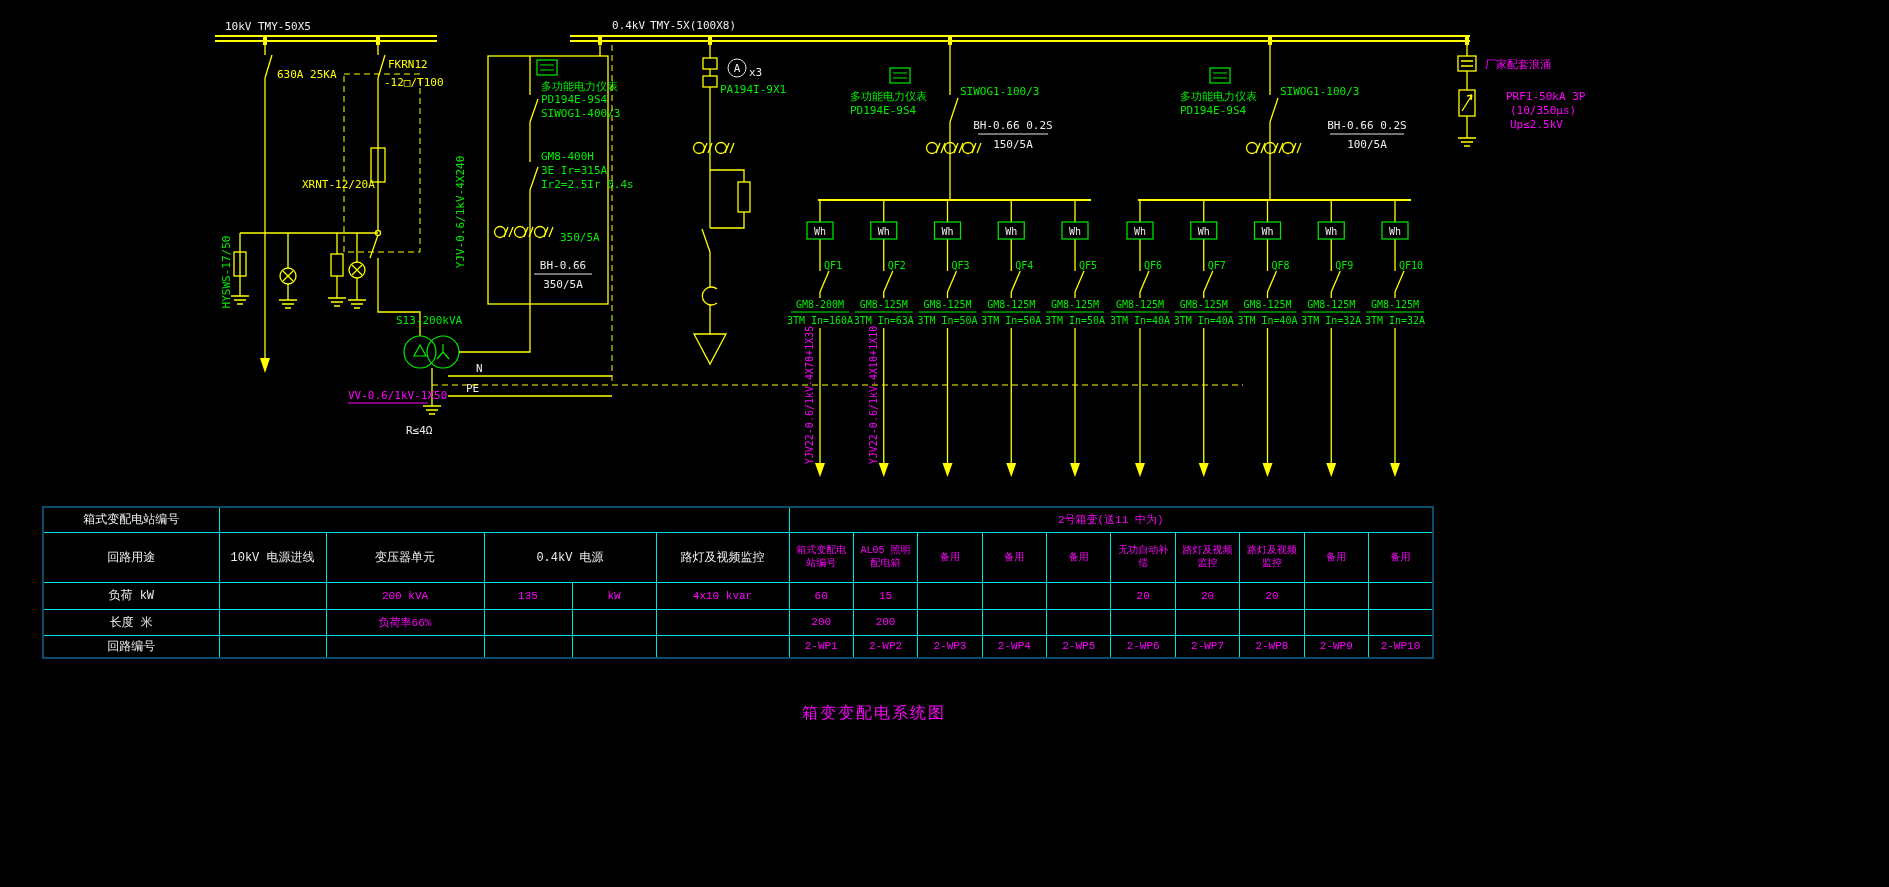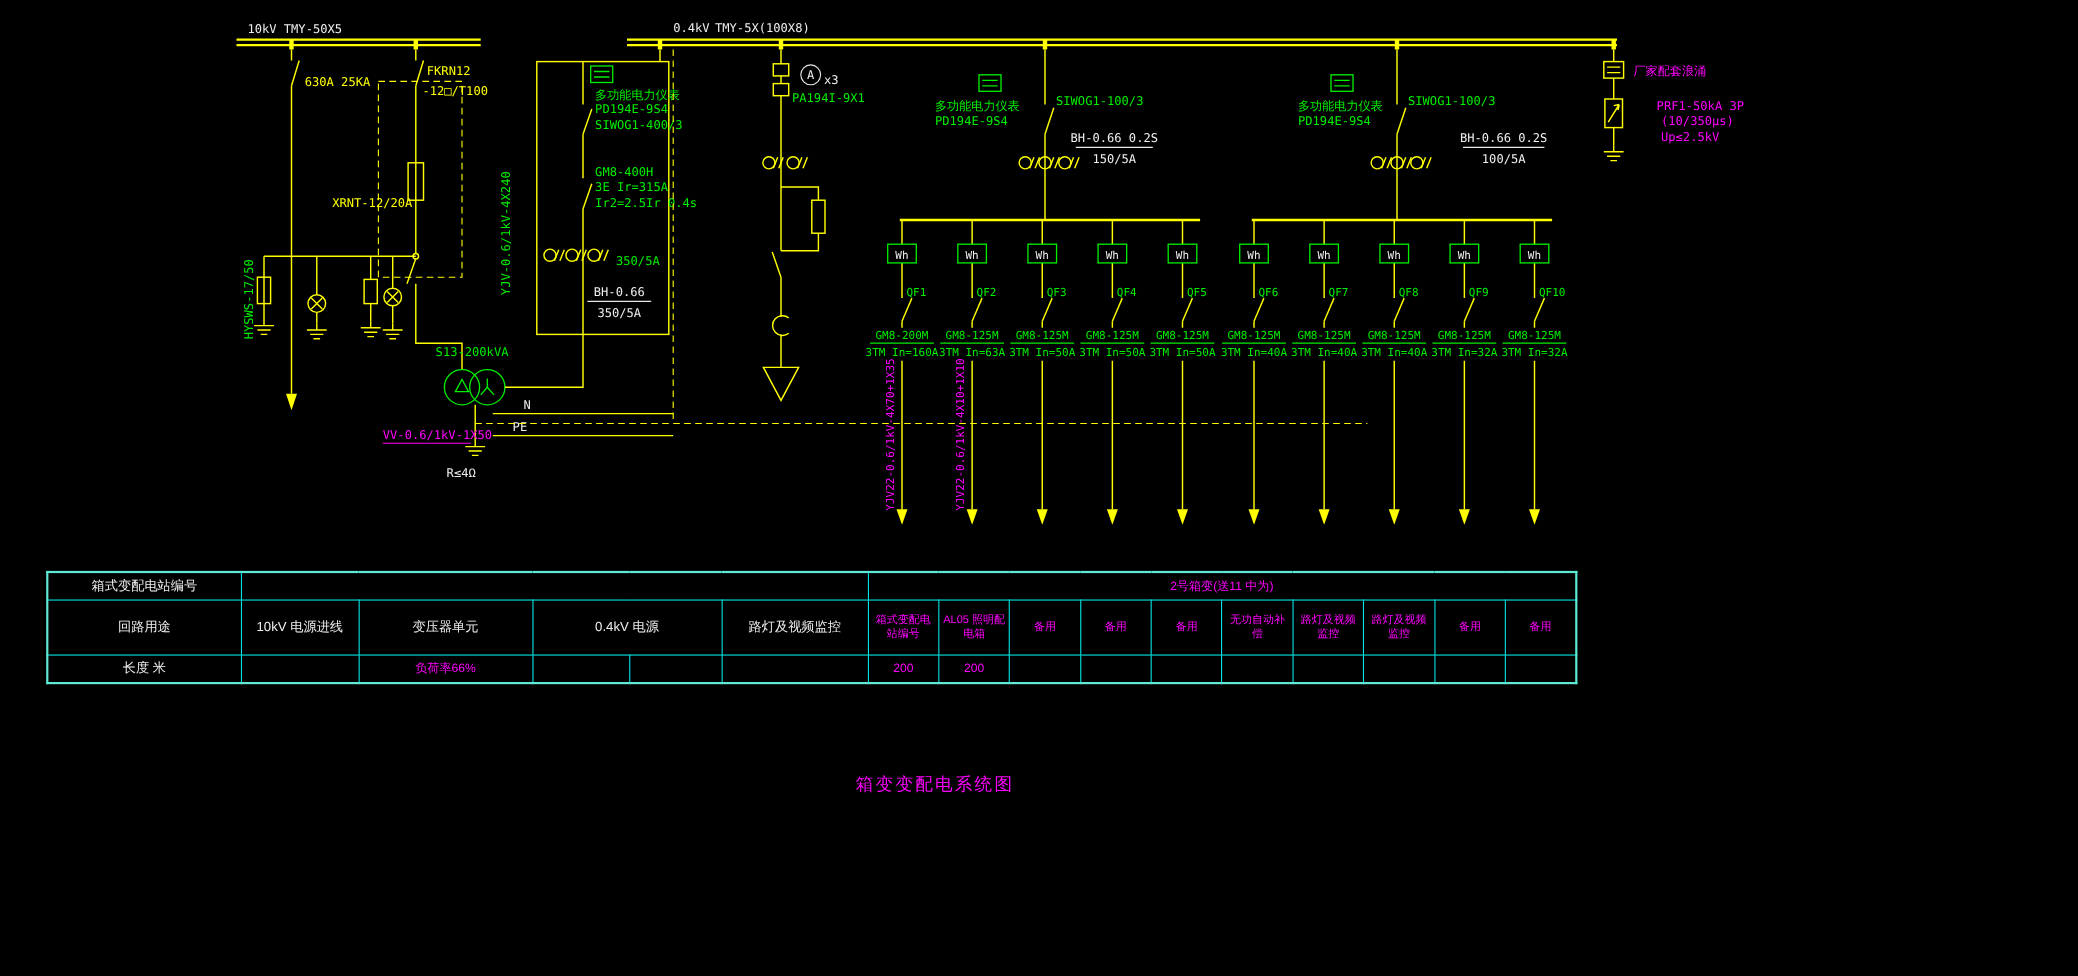--- a/index.html
+++ b/index.html
@@ -14,26 +14,26 @@
   .tm{fill:#ff00ff;}
   .tw{fill:#eeeeee;}
   .ly{stroke:#ffff00;fill:none;stroke-width:1.3;}
   .ly2{stroke:#ffff00;fill:none;stroke-width:2.2;}
   .lg{stroke:#00ee00;fill:none;stroke-width:1.2;}
   .lw{stroke:#e8e8e8;fill:none;stroke-width:1;}
   .lm{stroke:#ff00ff;fill:none;stroke-width:1;}
   .ld{stroke:#ffff00;fill:none;stroke-width:1;stroke-dasharray:6 4;}
   .fy{fill:#ffff00;stroke:none;}
   .bk{fill:#000;}
-  .spec-table{position:absolute;left:42px;top:519px;width:1390px;border-collapse:collapse;table-layout:fixed;border:2px solid #5eead4;font-family:Liberation Sans, sans-serif;}
+  .spec-table{position:absolute;left:42px;top:506px;width:1390px;border-collapse:collapse;table-layout:fixed;border:2px solid #0c4a6e;font-family:Liberation Mono, monospace;}
   .spec-table td{border:1px solid #00e5e5;text-align:center;vertical-align:middle;padding:0 2px;overflow:hidden;}
   .hdr{color:#eeeeee;font-size:12px;}
   .mag{color:#ff00ff;font-size:11px;}
   .fh{color:#ff00ff;font-size:10px;line-height:1.3;word-break:break-all;}
-  .drawing-title{position:absolute;left:778px;top:703px;color:#ff00ff;font-size:16px;letter-spacing:2px;}
+  .drawing-title{position:absolute;left:802px;top:703px;color:#ff00ff;font-size:16px;letter-spacing:2px;}
 </style>
 </head>
 <body>
 
 <div class="canvas">
 
 <svg width="1889" height="492" viewBox="0 0 1889 492">
   <defs>
     <g id="gnd">
           <path class="ly" d="M0,0 v6 M-9,6 h18 M-6,10 h12 M-3,14 h6"></path>
@@ -344,36 +344,72 @@
     <td class="fh">AL05 照明配电箱</td>
     <td class="fh">备用</td>
     <td class="fh">备用</td>
     <td class="fh">备用</td>
     <td class="fh">无功自动补偿</td>
     <td class="fh">路灯及视频监控</td>
     <td class="fh">路灯及视频监控</td>
     <td class="fh">备用</td>
     <td class="fh">备用</td>
   </tr>
+  <tr style="height:27px">
+    <td class="hdr">负荷 kW</td>
+    <td class="mag"></td>
+    <td class="mag">200 kVA</td>
+    <td class="mag">135</td>
+    <td class="mag">kW</td>
+    <td class="mag">4x10 kvar</td>
+    <td class="mag">60</td>
+    <td class="mag">15</td>
+    <td class="mag"></td>
+    <td class="mag"></td>
+    <td class="mag"></td>
+    <td class="mag">20</td>
+    <td class="mag">20</td>
+    <td class="mag">20</td>
+    <td class="mag"></td>
+    <td class="mag"></td>
+  </tr>
   <tr style="height:26px">
     <td class="hdr">长度 米</td>
     <td class="mag"></td>
     <td class="mag">负荷率66%</td>
     <td class="mag"></td>
     <td class="mag"></td>
     <td class="mag"></td>
     <td class="mag">200</td>
     <td class="mag">200</td>
     <td class="mag"></td>
     <td class="mag"></td>
     <td class="mag"></td>
     <td class="mag"></td>
     <td class="mag"></td>
     <td class="mag"></td>
     <td class="mag"></td>
     <td class="mag"></td>
+  </tr>
+  <tr style="height:23px">
+    <td class="hdr">回路编号</td>
+    <td class="mag"></td>
+    <td class="mag"></td>
+    <td class="mag"></td>
+    <td class="mag"></td>
+    <td class="mag"></td>
+    <td class="mag">2-WP1</td>
+    <td class="mag">2-WP2</td>
+    <td class="mag">2-WP3</td>
+    <td class="mag">2-WP4</td>
+    <td class="mag">2-WP5</td>
+    <td class="mag">2-WP6</td>
+    <td class="mag">2-WP7</td>
+    <td class="mag">2-WP8</td>
+    <td class="mag">2-WP9</td>
+    <td class="mag">2-WP10</td>
   </tr>
 </tbody>
     </table>
 
 <div class="drawing-title">箱变变配电系统图</div>
 
 </div>
 
 </body></html>

